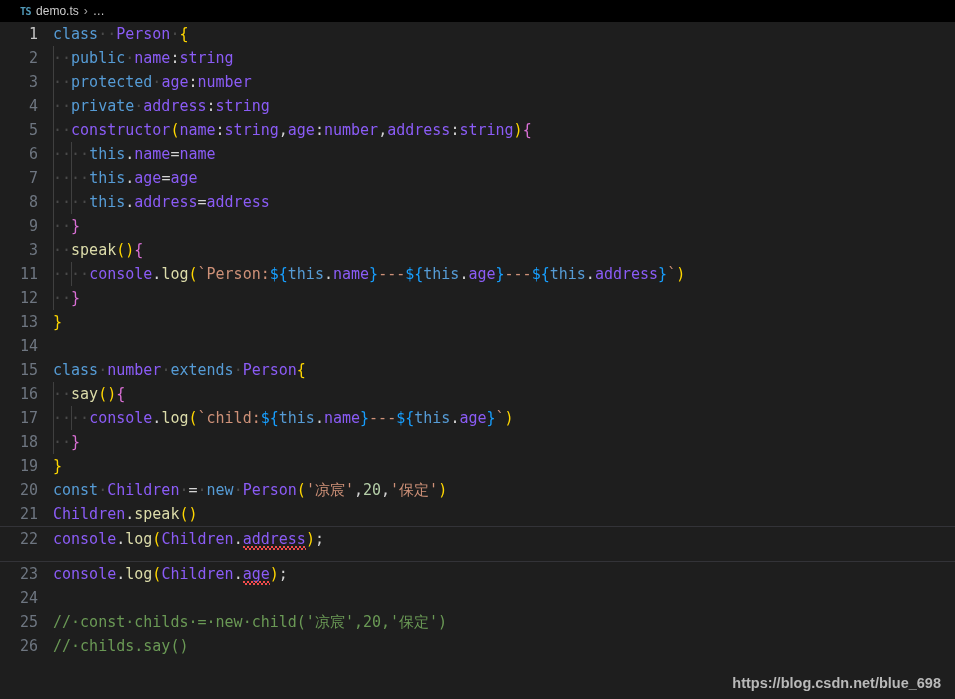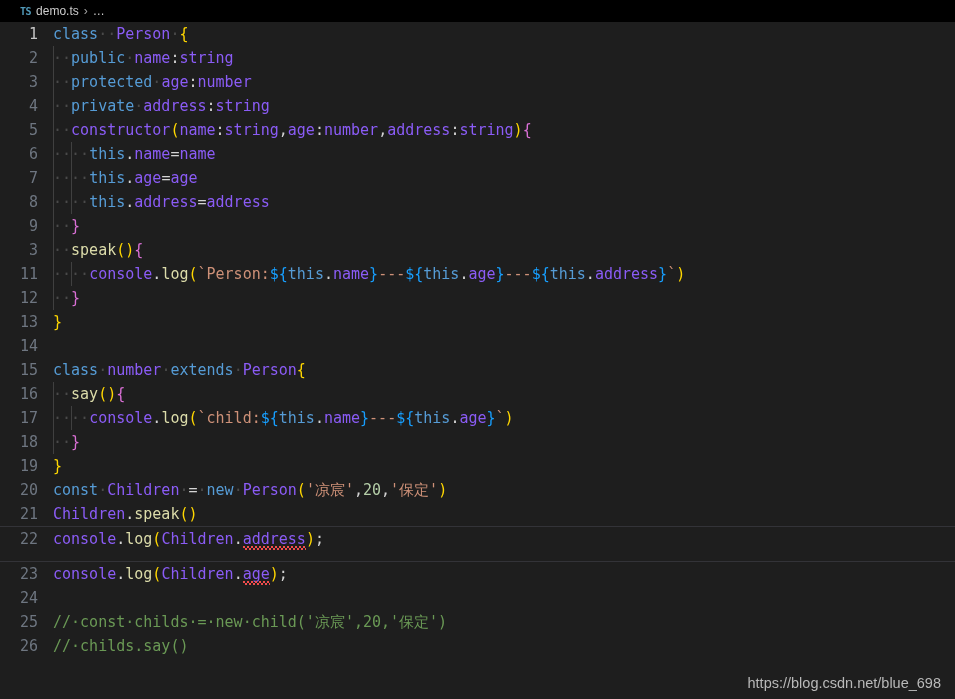--- a/index.html
+++ b/index.html
@@ -153,20 +153,21 @@
   
   #watermark {
     position: absolute;
     right: 14px;
     bottom: 8px;
     font-family: "Liberation Sans", sans-serif;
     font-size: 14.5px;
     color: #b9b9b9;
     white-space: nowrap;
     user-select: none;
+    font-weight: bold;
   }
 </style>
 </head>
 <body>
 
 <div id="editor-window">
 
   <div id="breadcrumb">
     <span class="bc-ts-icon">TS</span>
     <span class="bc-name">demo.ts</span>

